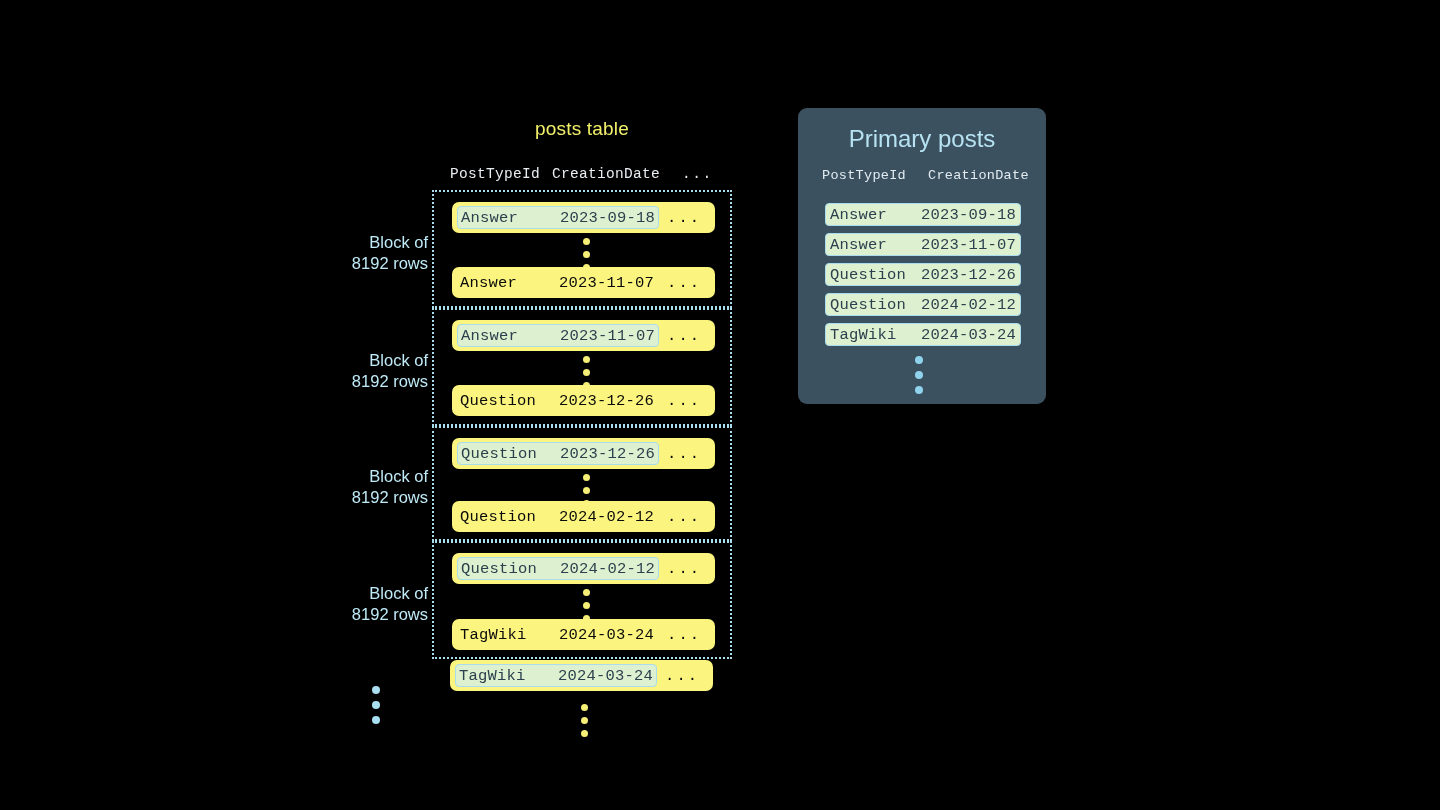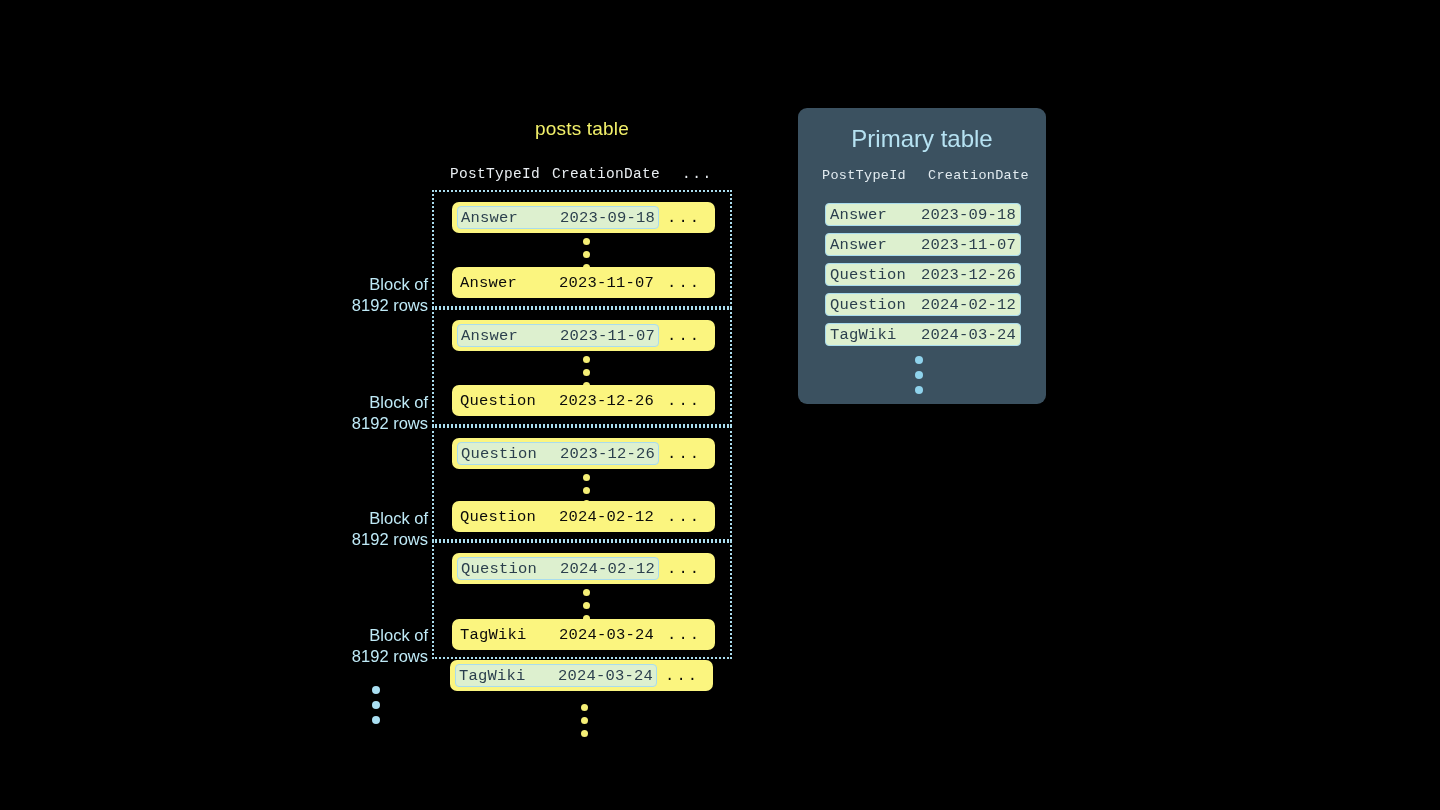--- a/index.html
+++ b/index.html
@@ -64,21 +64,20 @@
   .block-label {
     position: absolute;
     left: -102px;
     width: 96px;
     text-align: right;
     font-family: "Liberation Sans", sans-serif;
     font-size: 16.5px;
     line-height: 21px;
     color: #bfeaf7;
     white-space: pre-line;
-    margin-top: 42px;
   }
 
   
   .row {
     position: absolute;
     left: 18px;
     width: 263px;
     height: 31px;
     background: #fbf57f;
     border-radius: 7px;
@@ -384,21 +383,21 @@
 
     <div id="left-dots">
       <i></i>
       <i></i>
       <i></i>
     </div>
   </div>
 
   <div id="primary-index">
 
-    <div class="index-title">Primary table</div>
+    <div class="index-title">Primary posts</div>
 
     <div class="index-headers">
       <span class="ih1">PostTypeId</span>
       <span class="ih2">CreationDate</span>
     </div>
 
     <div class="index-rows">
       <div class="index-row">
         <span class="ic1">Answer</span>
         <span class="ic2">2023-09-18</span>

